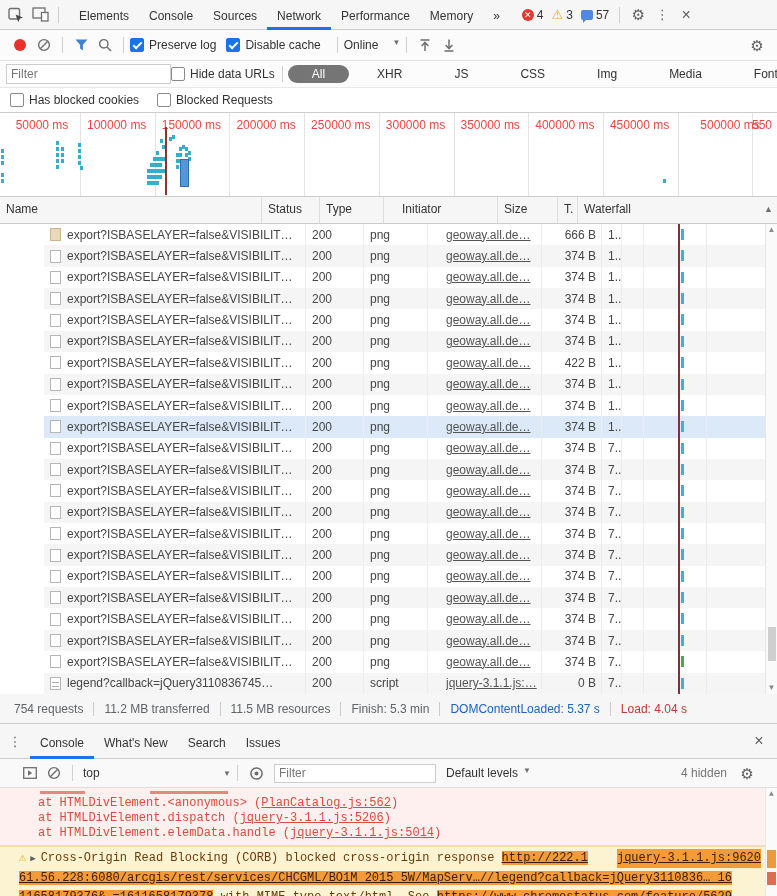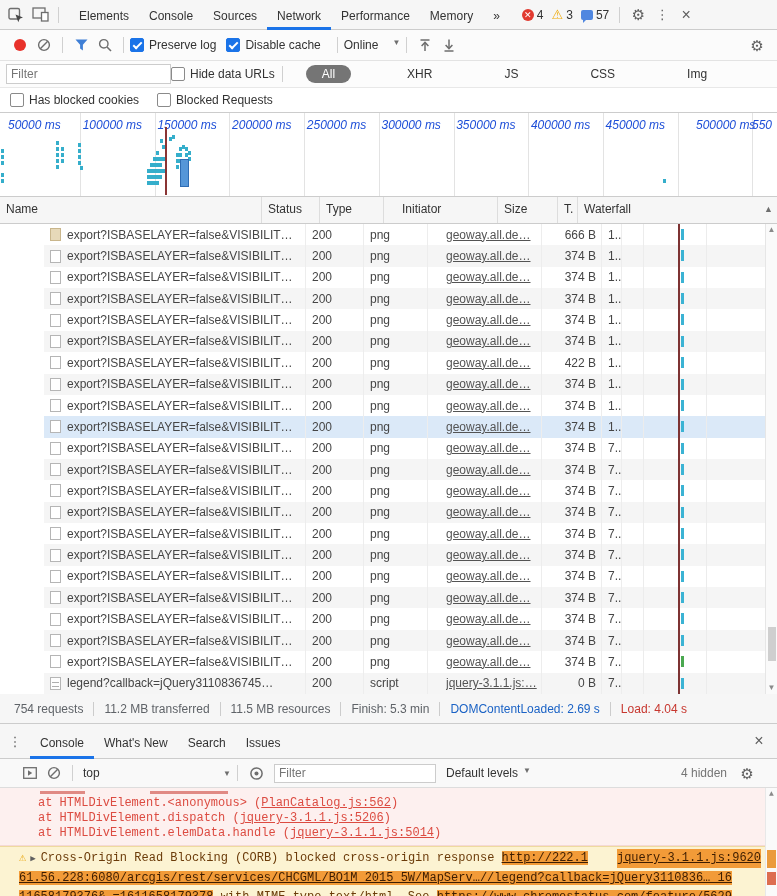--- a/index.html
+++ b/index.html
@@ -29,30 +29,30 @@
   .rec-dot{width:12px;height:12px;border-radius:50%;background:#e8312a;margin:0 6px;flex:none;cursor:pointer;}
   .cb{width:12px;height:12px;border:1px solid #8a8a8a;border-radius:2px;background:#fff;display:inline-block;flex:none;box-sizing:content-box;cursor:pointer;}
   .cb.on{background:#1a73e8;border-color:#1a73e8;}
   .cb.on::after{content:"";display:block;width:3px;height:7px;border:solid #fff;border-width:0 2px 2px 0;transform:rotate(45deg);margin:1px 0 0 4px;}
   .cb-label{margin:0 10px 0 5px;cursor:pointer;white-space:nowrap;}
   .dd{display:flex;cursor:pointer;color:#333;}
   .dd .arr{font-size:8px;color:#6e6e6e;margin-left:14px;}
 
   .filterbar{height:27px;background:#fcfcfc;border-bottom:1px solid #e8e8e8;padding:0 6px;}
   .filter-input{width:178px;height:16px;border:1px solid #ccc;background:#fff;font-family:inherit;font-size:12px;color:#333;padding:1px 4px;outline:none;}
-  .pill{padding:2px 16px;margin:0 20px;cursor:pointer;white-space:nowrap;color:#333;}
+  .pill{padding:2px 24px;margin:0 2px;cursor:pointer;white-space:nowrap;color:#333;}
   .pill.active{background:#757575;color:#fff;border-radius:9px;}
 
   .blockedbar{height:25px;background:#fff;border-bottom:1px solid #ccc;padding:0 10px;}
   .blockedbar .cb-label{margin-right:18px;}
 
   
   .timeline{height:83px;position:relative;background:#fff;border-bottom:1px solid #ccc;overflow:hidden;cursor:col-resize;}
   .tl-sep{position:absolute;top:0;bottom:0;width:1px;background:#e3e3e3;}
-  .tl-label{position:absolute;top:5px;color:#1d4ed8;text-align:left;white-space:nowrap;font-style:italic;}
+  .tl-label{position:absolute;top:5px;color:#ef4444;text-align:center;white-space:nowrap;}
   .bar{position:absolute;width:3px;height:4px;}
   .bar.teal{background:#35aecb;}
   .bar.blue{background:#5596d8;border:1px solid #2f6cb3;box-sizing:border-box;}
   .bar.red{background:#8a3434;}
 
   
   .gh{height:26px;background:#f6f6f6;border-bottom:1px solid #ccc;display:flex;}
   .gh .cell{line-height:25px;padding-left:6px;border-right:1px solid #ddd;box-sizing:border-box;color:#333;cursor:pointer;position:relative;white-space:nowrap;overflow:hidden;}
   .gh .c-wf{border-right:none;}
   .sort{position:absolute;right:4px;top:0;color:#6e6e6e;font-size:9px;}
@@ -790,21 +790,21 @@
       <div class="vs-thumb"></div>
       <div class="vs-arrow vs-down">▼</div>
     </div>
   </div>
 
   <div class="summary hbar" id="footer-items">
       <span class="sum">754 requests</span>
       <span class="sum">11.2 MB transferred</span>
       <span class="sum">11.5 MB resources</span>
       <span class="sum">Finish: 5.3 min</span>
-      <span class="sum" style="color: rgb(26, 98, 197);">DOMContentLoaded: 2.69 s</span>
+      <span class="sum" style="color: rgb(26, 98, 197);">DOMContentLoaded: 5.37 s</span>
       <span class="sum" style="color: rgb(199, 55, 47);">Load: 4.04 s</span>
     </div>
 
   <div class="drawer-head hbar">
     <span class="icon-btn" style="width:18px;">
         <span class="glyph" style="font-size:13px;">⋮</span>
       </span>
     <div class="dtabs" id="drawer-tabs">
         <div class="dtab active">Console</div>
         <div class="dtab">What's New</div>

